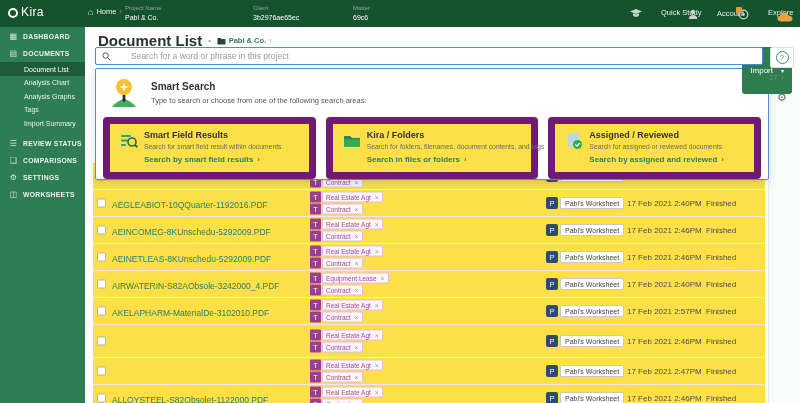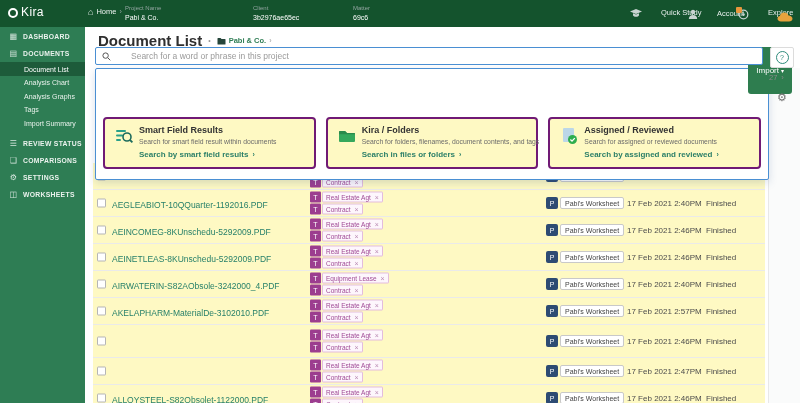--- a/index.html
+++ b/index.html
@@ -37,21 +37,21 @@
 
   .right-strip{position:absolute;left:683px;top:41px;right:0;bottom:0;background:#fafbfb;border-left:1px solid #e8e8e8;z-index:1;}
 
   .hdr-row{position:absolute;left:13px;top:5px;display:flex;align-items:center;gap:6px;z-index:6;}
   .page-title{font-size:15px;font-weight:bold;color:#2f2f2f;}
   .crumb-dot{font-size:7px;color:#9a9a9a;}
   .crumb{display:flex;align-items:center;gap:3px;}
   .crumb-name{font-size:7.5px;font-weight:bold;color:#2e7d54;}
   .crumb-chev{font-size:7px;color:#9a9a9a;}
   .import-btn{position:absolute;right:8px;top:4px;height:15px;background:#2e7d4f;color:#fff;border-radius:3px;
-              display:flex;align-items:center;gap:2px;padding:16px 8px;font-size:8px;cursor:pointer;z-index:6;margin-top:16px;}
+              display:flex;align-items:center;gap:8px;padding:16px 8px;font-size:8px;cursor:pointer;z-index:6;margin-top:16px;}
   .import-caret{font-size:6px;}
 
   .search{position:absolute;left:10px;top:20px;width:668px;height:18px;box-sizing:border-box;border:1px solid #4a8fd3;
           border-radius:2px;background:#fff;display:flex;align-items:center;padding:0 6px;gap:5px;z-index:6;}
   .search input{border:none;outline:none;flex:1;font-size:8.5px;font-family:"Liberation Sans",sans-serif;color:#333;background:transparent;margin-left:13px;}
   .search input::placeholder{color:#9a9a9a;}
 
   .help-box{position:absolute;left:685px;top:20px;width:22px;height:19px;border:1px solid #dcdcdc;border-radius:2px;background:#fff;
             display:flex;align-items:center;justify-content:center;z-index:6;cursor:pointer;}
   .help-circ{width:11px;height:11px;border:1px solid #2f8c7c;border-radius:50%;color:#2f8c7c;font-size:7px;
@@ -59,30 +59,30 @@
   .pageind{position:absolute;left:684px;top:46px;font-size:7.5px;color:#8a8a8a;z-index:6;display:flex;gap:4px;align-items:center;cursor:pointer;}
   .gearbtn{position:absolute;left:692px;top:64px;font-size:11px;color:#707070;z-index:6;cursor:pointer;}
 
   
   .panel{position:absolute;left:10px;top:41px;width:674px;height:112px;box-sizing:border-box;background:#fff;
          border:1px solid #4a8fd3;border-radius:2px;box-shadow:0 3px 8px rgba(40,80,140,.18);z-index:5;}
   .ss-head{position:absolute;left:14px;top:9px;display:flex;gap:13px;align-items:flex-start;}
   .ss-title{font-size:10px;font-weight:bold;color:#333;margin:3px 0 4px 0;}
   .ss-sub{font-size:7.5px;color:#555;}
   .cards{position:absolute;left:7px;right:7px;top:48px;display:flex;gap:10px;}
-  .card{flex:1;height:48px;border:2px solid #701a75;border-radius:4px;background:#fef9c3;position:relative;cursor:pointer;}
+  .card{flex:1;height:48px;border:7px solid #701a75;border-radius:4px;background:#fde047;position:relative;cursor:pointer;}
   .card-icon{position:absolute;left:10px;top:8px;}
   .card-title{position:absolute;left:34px;top:6px;font-size:9px;font-weight:bold;color:#333;}
   .card-desc{position:absolute;left:34px;top:19px;font-size:6.8px;color:#6b6b6b;white-space:nowrap;}
   .card-link{position:absolute;left:34px;top:31px;font-size:8px;font-weight:bold;color:#2b7f68;display:flex;gap:4px;align-items:center;}
   .card-link .lchev{font-size:7px;}
 
   
   .table{position:absolute;left:8px;top:136px;width:672px;z-index:2;}
-  .row{position:relative;height:26px;border-bottom:1px solid #eaeaea;background:#fef9c3;}
+  .row{position:relative;height:26px;border-bottom:1px solid #eaeaea;background:#fde047;}
   .row.tall{height:32px;}
   .c-check{position:absolute;left:4px;top:50%;transform:translateY(-50%);width:9px;height:9px;box-sizing:border-box;
            border:1px solid #b5b5b5;border-radius:1px;background:#fff;cursor:pointer;}
   .name-wrap{position:absolute;left:19px;top:50%;transform:translateY(-50%);width:195px;}
   .row.tall .name-wrap{top:6px;transform:none;}
   .name-link{font-size:8.5px;color:#27806a;text-decoration:none;cursor:pointer;white-space:nowrap;}
   .ocr{display:inline-flex;margin-top:2px;align-items:center;}
   .ocr-label{background:#e0614f;color:#fff;font-size:6px;padding:1px 3px;border-radius:1px;}
   .ocr-val{border:1px solid #f0c4bb;color:#e0614f;background:#fff;font-size:6px;padding:0.5px 3px;margin-left:1px;border-radius:1px;}
   .c-tags{position:absolute;left:217px;top:50%;transform:translateY(-50%);display:flex;flex-direction:column;gap:1px;}
@@ -464,20 +464,33 @@
     <span class="c-ws">
             <span class="ws-p">P</span>
             <span class="ws-label">Pabi's Worksheet</span>
           </span>
     <span class="c-date">17 Feb 2021 2:46PM</span>
     <span class="c-status">Finished</span>
   </div>
       </div>
 
     <div class="panel">
+      <div class="ss-head">
+        <svg width="28" height="30" viewBox="0 0 28 30">
+          <path d="M2 29 Q14 14 26 29 Z" fill="#3fae5f"></path>
+          <rect x="12.6" y="14" width="2.8" height="8" fill="#2b2b2b"></rect>
+          <path d="M12 21.5 L16 21.5 L14 24.5Z" fill="#2b2b2b"></path>
+          <circle cx="14" cy="9" r="8" fill="#f5c332"></circle>
+          <path d="M14 4.5 L15.1 7.9 L18.5 9 L15.1 10.1 L14 13.5 L12.9 10.1 L9.5 9 L12.9 7.9Z" fill="#fff"></path>
+        </svg>
+        <div>
+          <div class="ss-title">Smart Search</div>
+          <div class="ss-sub">Type to search or choose from one of the following search areas:</div>
+        </div>
+      </div>
       <div class="cards">
         <div class="card">
           <svg class="card-icon" width="18" height="18" viewBox="0 0 18 18">
             <rect x="1" y="3" width="10" height="2" rx="1" fill="#2aa08a"></rect>
               <rect x="1" y="7.5" width="7" height="2" rx="1" fill="#2aa08a"></rect>
               <rect x="1" y="12" width="5" height="2" rx="1" fill="#2aa08a"></rect>
             <circle cx="12" cy="10" r="4" fill="none" stroke="#1d6b5c" stroke-width="1.6"></circle>
               <line x1="15" y1="13" x2="17.4" y2="15.4" stroke="#1d6b5c" stroke-width="1.8"></line>
           </svg>
           <div class="card-title">Smart Field Results</div>

